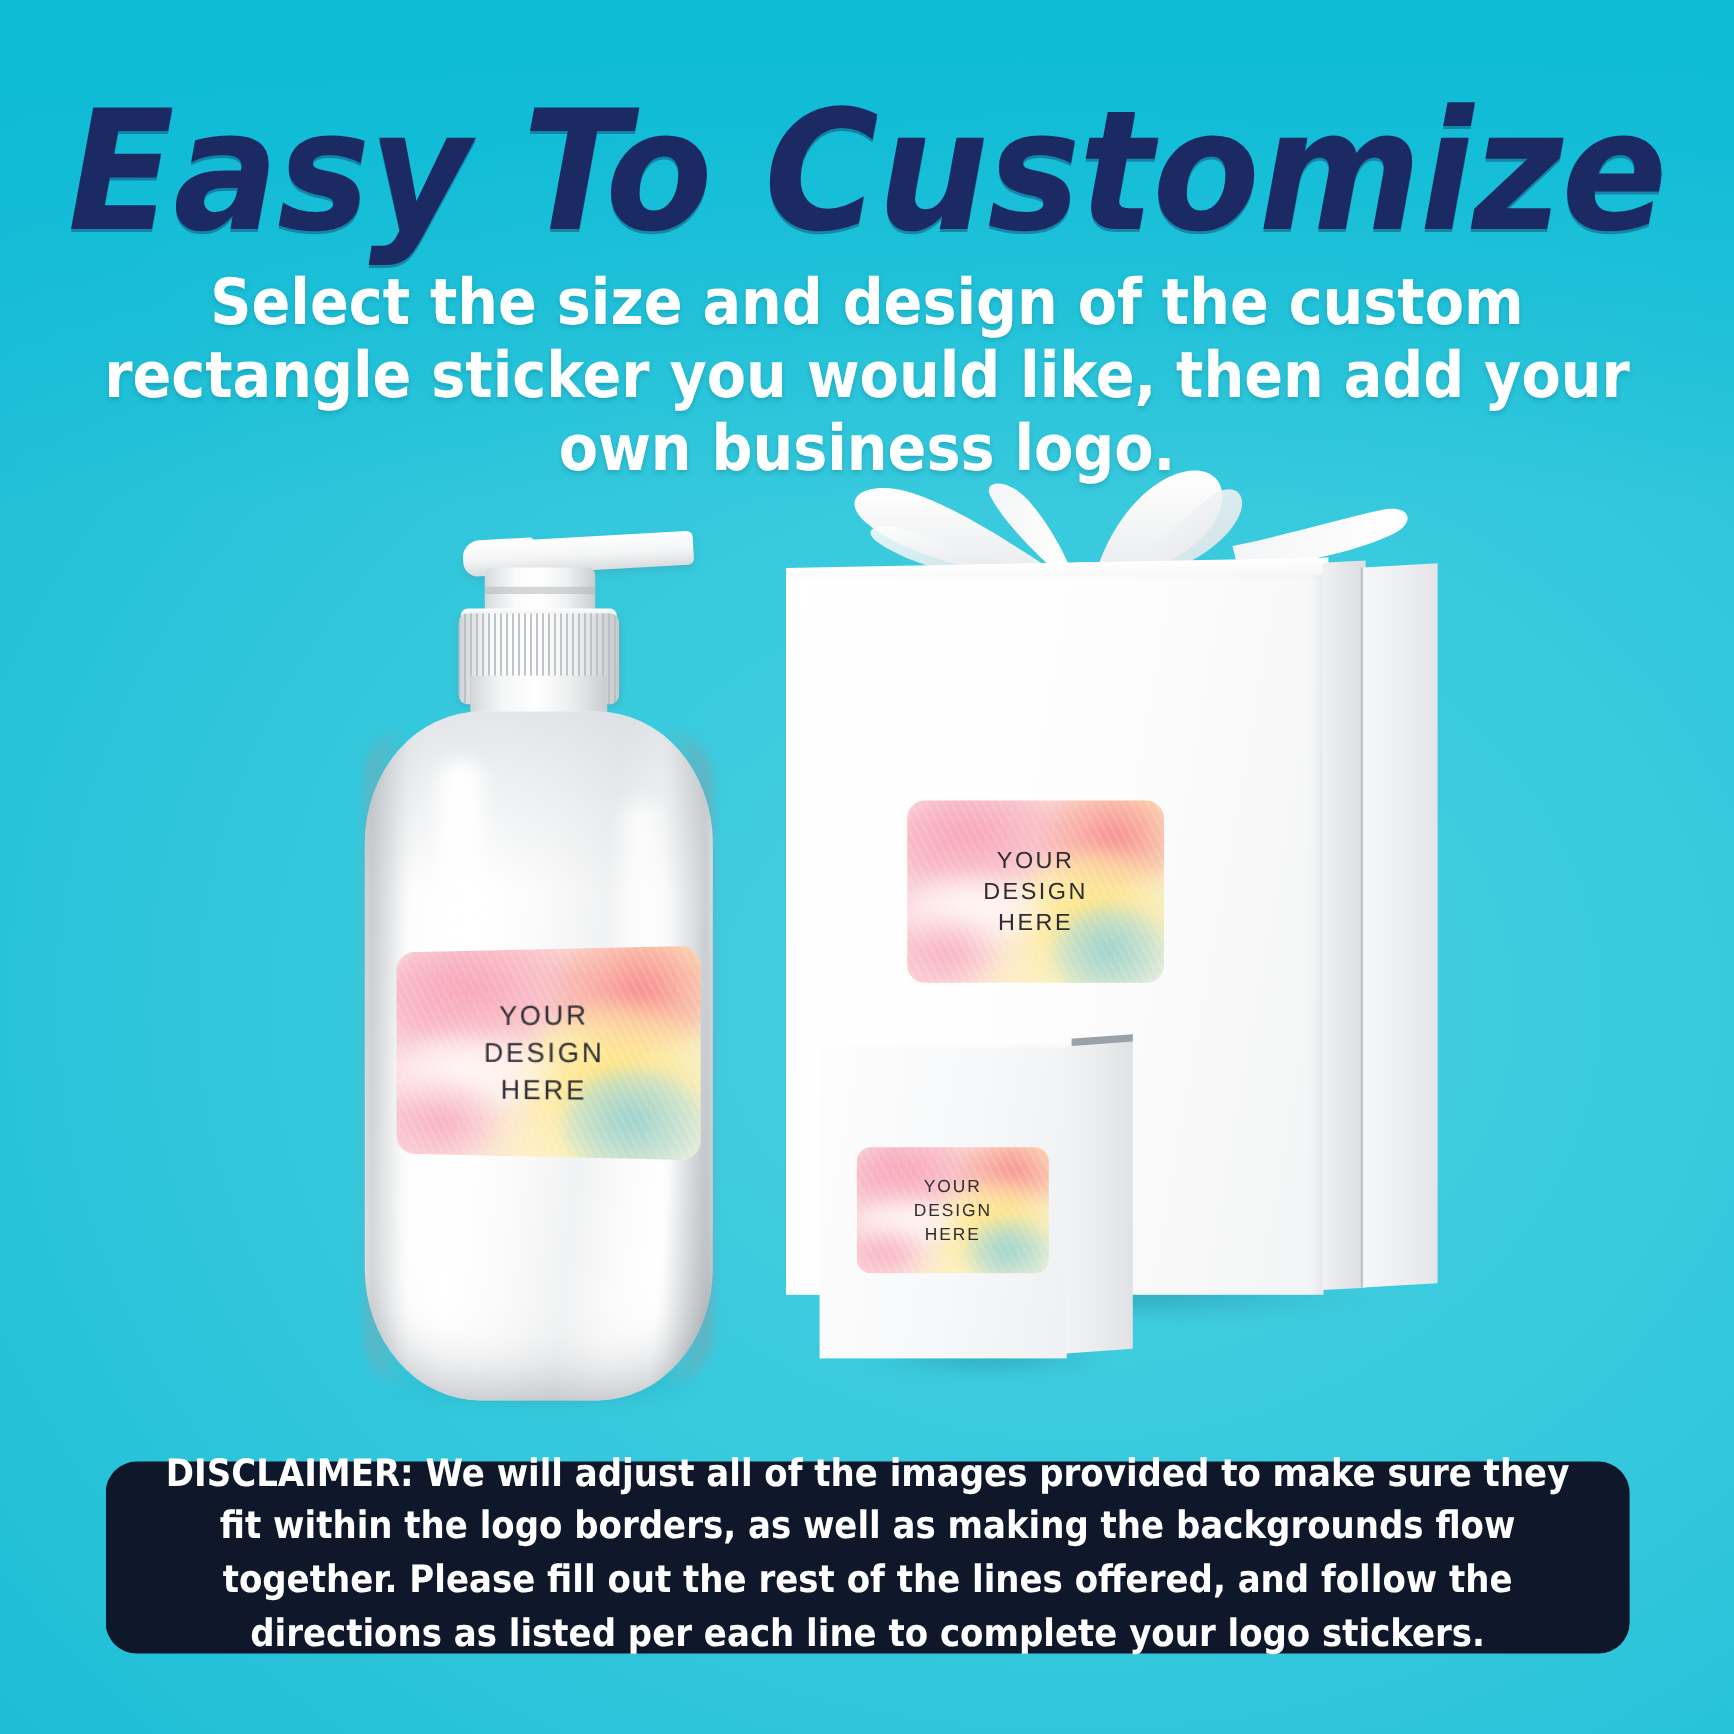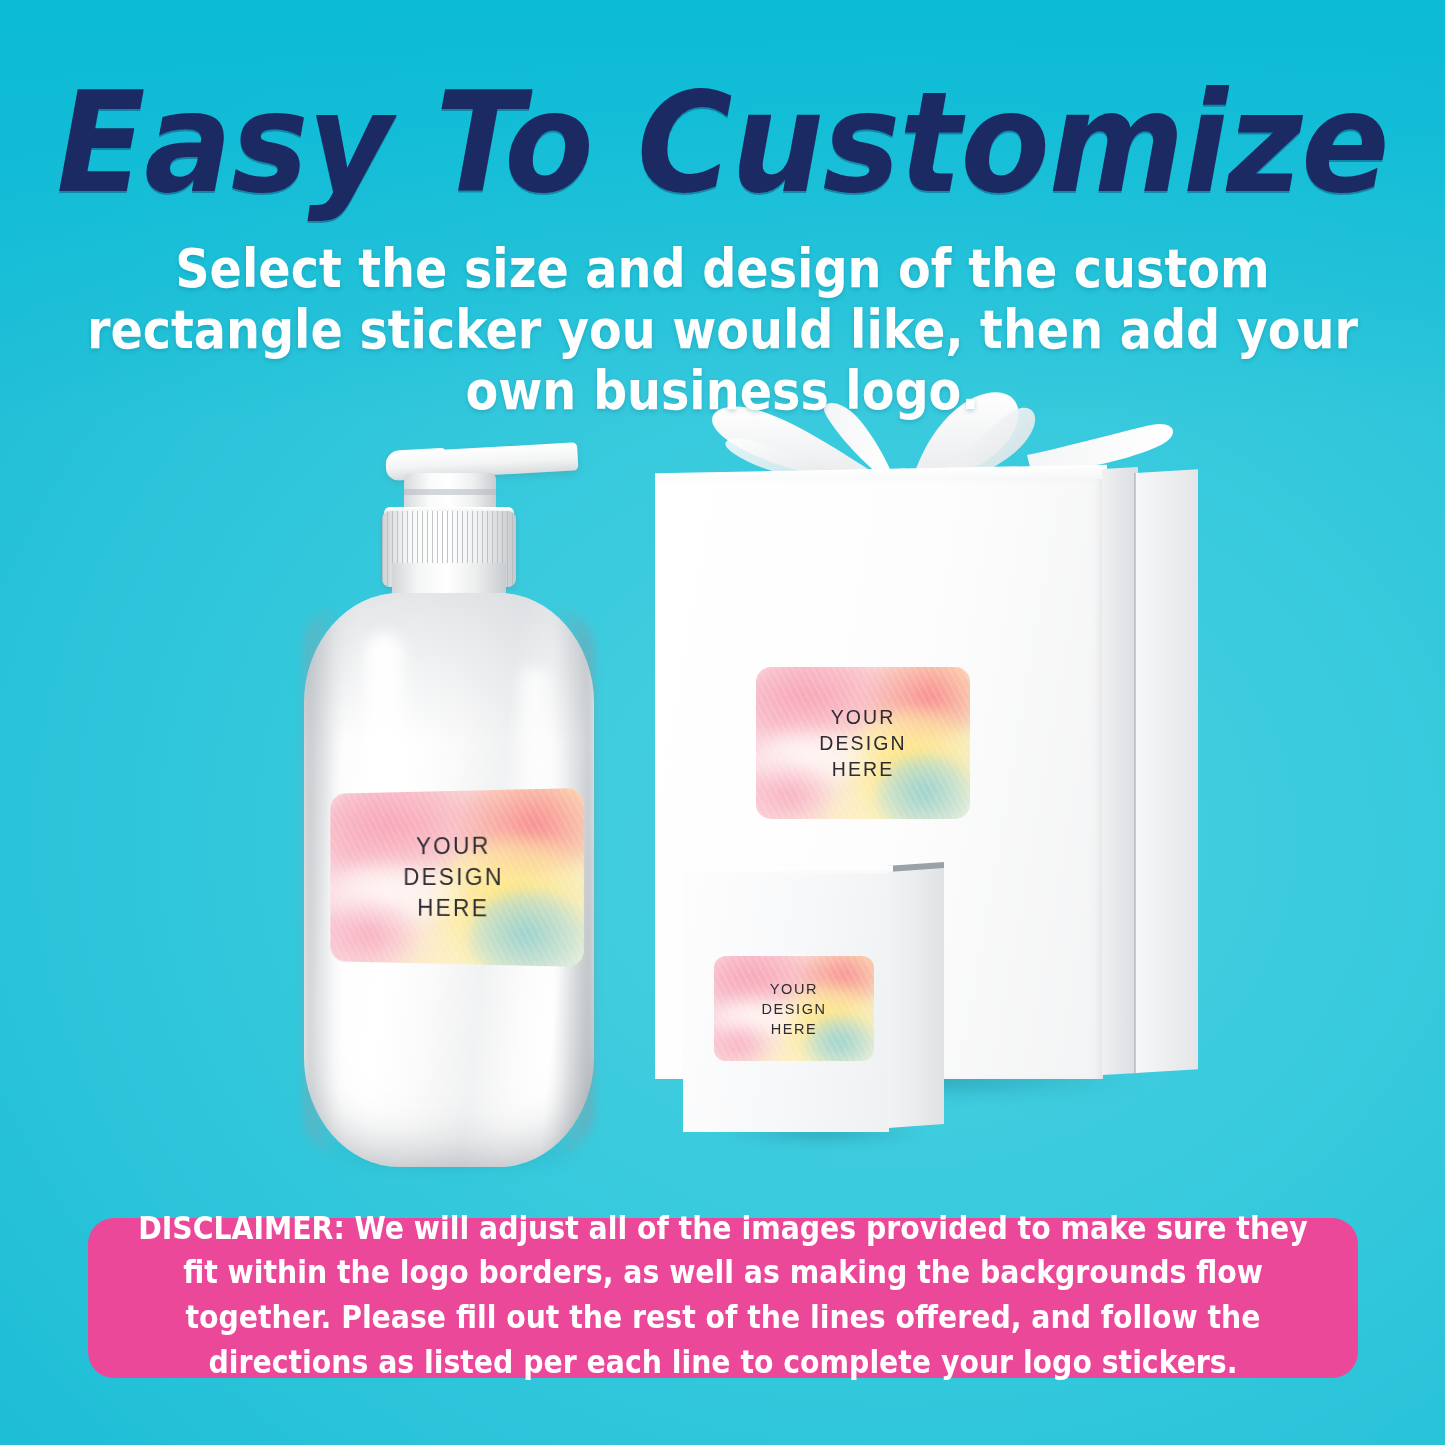--- a/index.html
+++ b/index.html
@@ -39,21 +39,21 @@
     text-shadow:0 2px 0 rgba(12,30,80,.35);
   }
 
   .subtitle {
     text-align:center;
     color:#ffffff;
     font-family:"Liberation Sans Narrow","DejaVu Sans Condensed","Liberation Sans",sans-serif;
     font-weight:bold;
     font-size:53px;
     line-height:1.15;
-    margin-top:26px;
+    margin-top:10px;
     padding:0 70px;
     text-shadow:0 2px 4px rgba(0,90,110,.25);
   }
 
   
   .stage { position:absolute; left:0; top:0; width:1445px; height:1445px; z-index:3; }
 
   
   .giftbox { position:absolute; left:655px; top:447px; width:545px; height:640px; }
 
@@ -293,21 +293,21 @@
   #sticker-small {
     left:714px; top:956px; width:160px; height:105px;
     border-radius:12px;
   }
   #sticker-small .sticker-text { font-size:14.5px; letter-spacing:1.6px; line-height:1.38; }
 
   
   .disclaimer {
     position:absolute;
     left:88px; top:1218px; width:1270px; height:160px;
-    background:#ec4899;
+    background:#0f172a;
     border-radius:26px;
     z-index:6;
     display:flex; align-items:center; justify-content:center;
     padding:10px 46px 16px;
   }
   .disclaimer-text {
     color:#ffffff;
     font-family:"Liberation Sans Narrow","DejaVu Sans Condensed","Liberation Sans",sans-serif;
     font-weight:bold;
     font-size:31.5px;

